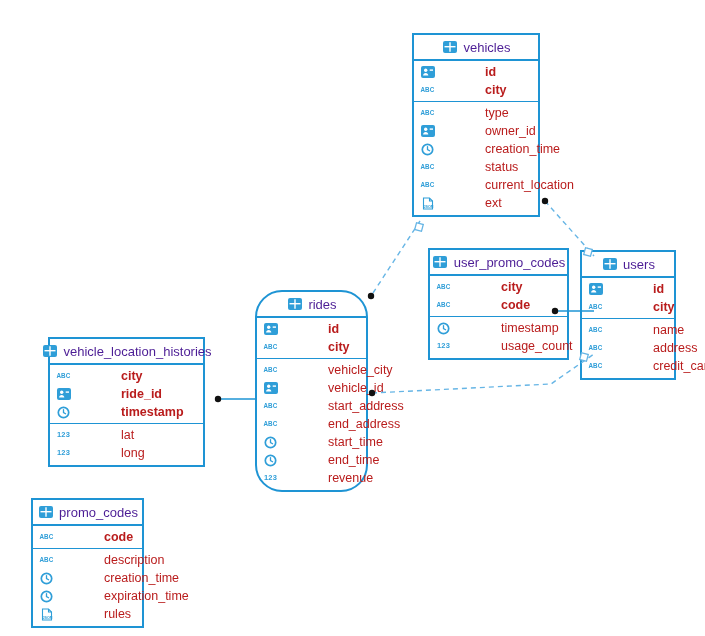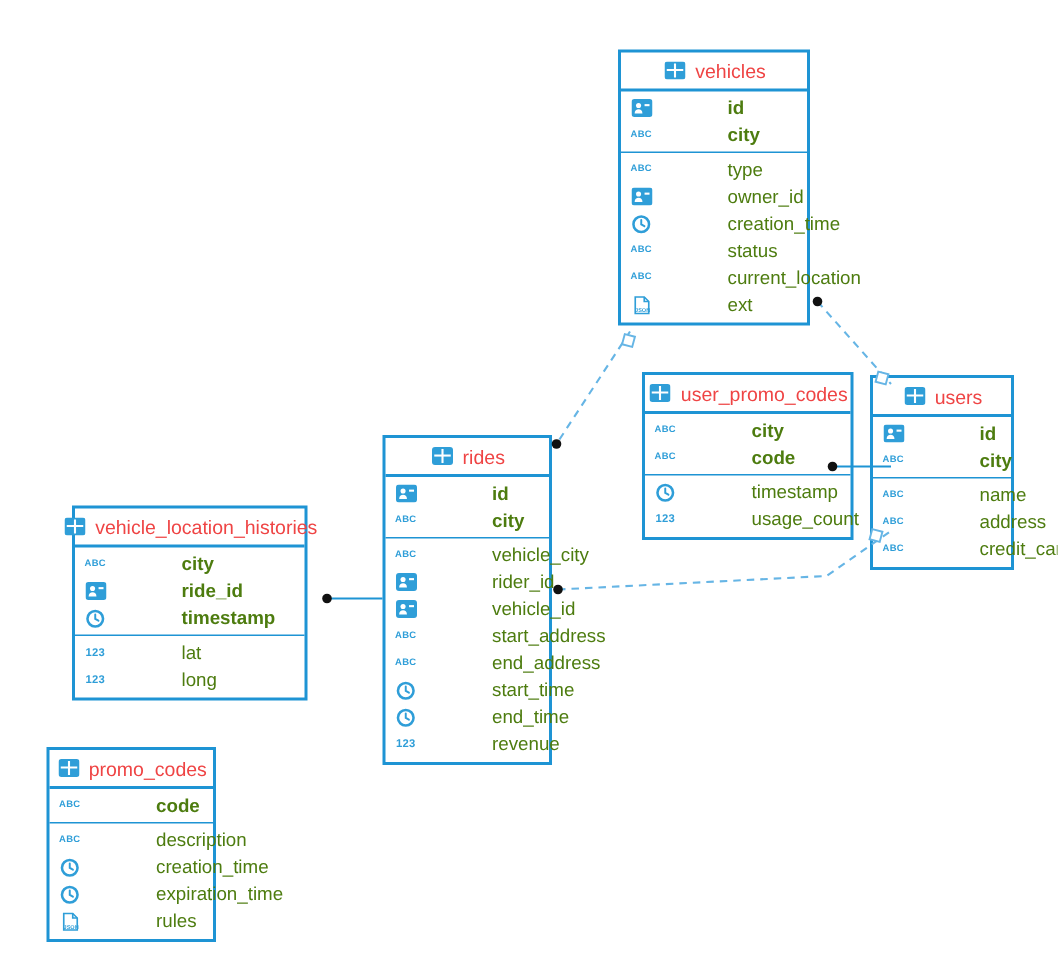--- a/index.html
+++ b/index.html
@@ -8,37 +8,37 @@
     font-family:"Liberation Sans",sans-serif;color:#161616;overflow:hidden;
   }
   .canvas{position:absolute;inset:0;width:705px;height:636px;}
   
   .table{
     position:absolute;background:#fff;border:2px solid #1e94d4;
     box-sizing:border-box;z-index:2;
   }
   .thead{
     height:24px;display:flex;align-items:center;justify-content:center;gap:5px;
-    border-bottom:2px solid #1e94d4;font-size:13px;font-weight:500;color:#ef4444;
+    border-bottom:2px solid #1e94d4;font-size:13px;font-weight:500;color:#4c1d95;
     padding:0 4px;white-space:nowrap;
   }
   .pk-section{border-bottom:1.5px solid #1e94d4;padding:2px 0;}
   .col-section{padding:2px 0 3px;}
   .row{display:flex;align-items:center;height:18px;padding:0 5px;gap:5px;
        font-size:12.5px;white-space:nowrap;}
-  .row .label{color:#4d7c0f;padding-left:44px;}
+  .row .label{color:#b91c1c;padding-left:44px;}
   .row.pk .label{font-weight:700;}
   .icon-slot{width:17px;flex:0 0 17px;display:flex;align-items:center;
              justify-content:center;}
   .tx-icon{color:#2f9ed8;font-weight:700;letter-spacing:.2px;line-height:1;}
   
   #t-vehicles{left:412px;top:33px;width:128px;}
   #t-user_promo_codes{left:428px;top:248px;width:141px;}
   #t-users{left:580px;top:250px;width:96px;}
-  #t-rides{left:255px;top:290px;width:113px;}
+  #t-rides{left:255px;top:290px;width:113px;border-radius:27px;}
   #t-vehicle_location_histories{left:48px;top:337px;width:157px;}
   #t-promo_codes{left:31px;top:498px;width:113px;}
   
   #wires{position:absolute;inset:0;z-index:3;pointer-events:none;}
 </style>
 </head>
 <body>
 
 <div class="canvas">
 
@@ -259,31 +259,20 @@
         </div>
         <div class="row">
           <span class="icon-slot">
             <svg width="14" height="12" viewBox="0 0 14 12">
               <rect width="14" height="12" rx="2" fill="#2f9ed8"></rect>
               <circle cx="4.7" cy="4.3" r="1.7" fill="#fff"></circle>
               <path d="M2.1 9.6 c0-1.7 1.2-2.7 2.6-2.7 s2.6 1 2.6 2.7 z" fill="#fff"></path>
               <rect x="8.7" y="3.4" width="3.3" height="1.4" fill="#fff"></rect>
             </svg>
           </span>
-          <span class="label">rider_id</span>
-        </div>
-        <div class="row">
-          <span class="icon-slot">
-            <svg width="14" height="12" viewBox="0 0 14 12">
-              <rect width="14" height="12" rx="2" fill="#2f9ed8"></rect>
-              <circle cx="4.7" cy="4.3" r="1.7" fill="#fff"></circle>
-              <path d="M2.1 9.6 c0-1.7 1.2-2.7 2.6-2.7 s2.6 1 2.6 2.7 z" fill="#fff"></path>
-              <rect x="8.7" y="3.4" width="3.3" height="1.4" fill="#fff"></rect>
-            </svg>
-          </span>
           <span class="label">vehicle_id</span>
         </div>
         <div class="row">
           <span class="icon-slot">
             <span class="tx-icon" style="font-size:6.3px">ABC</span>
           </span>
           <span class="label">start_address</span>
         </div>
         <div class="row">
           <span class="icon-slot">

